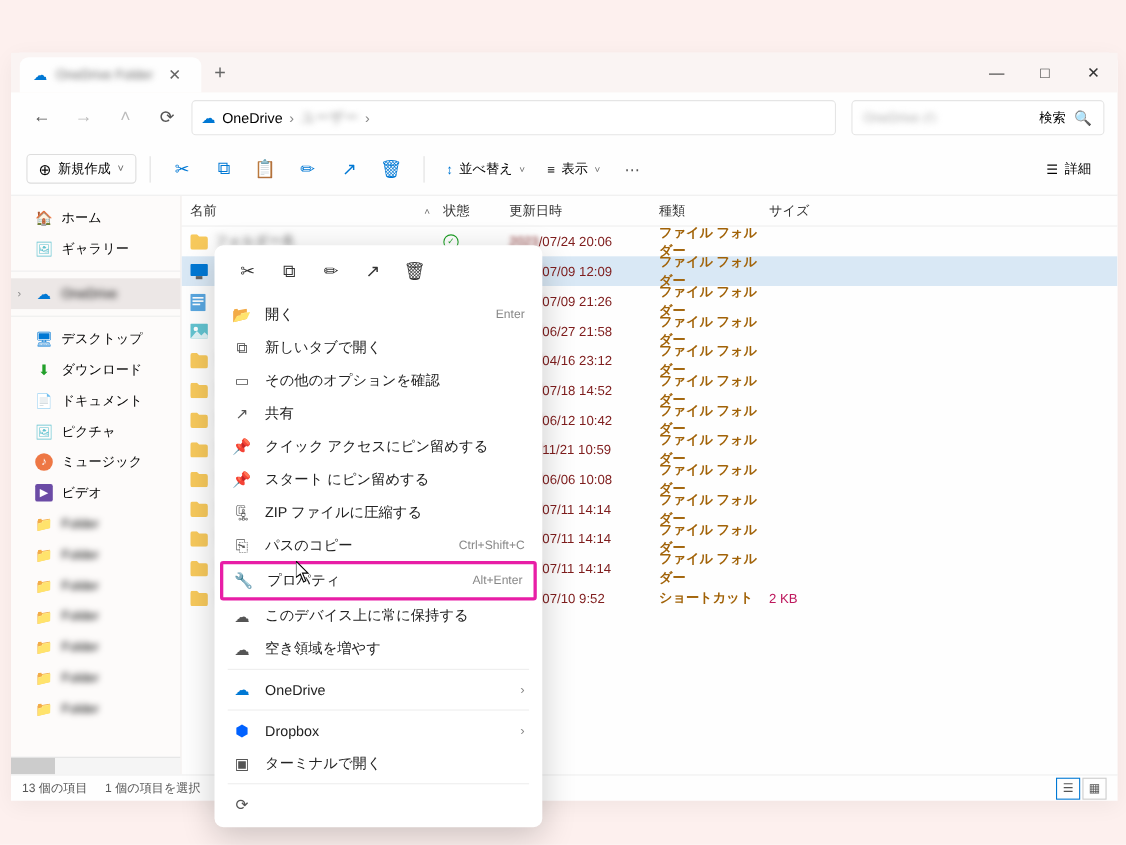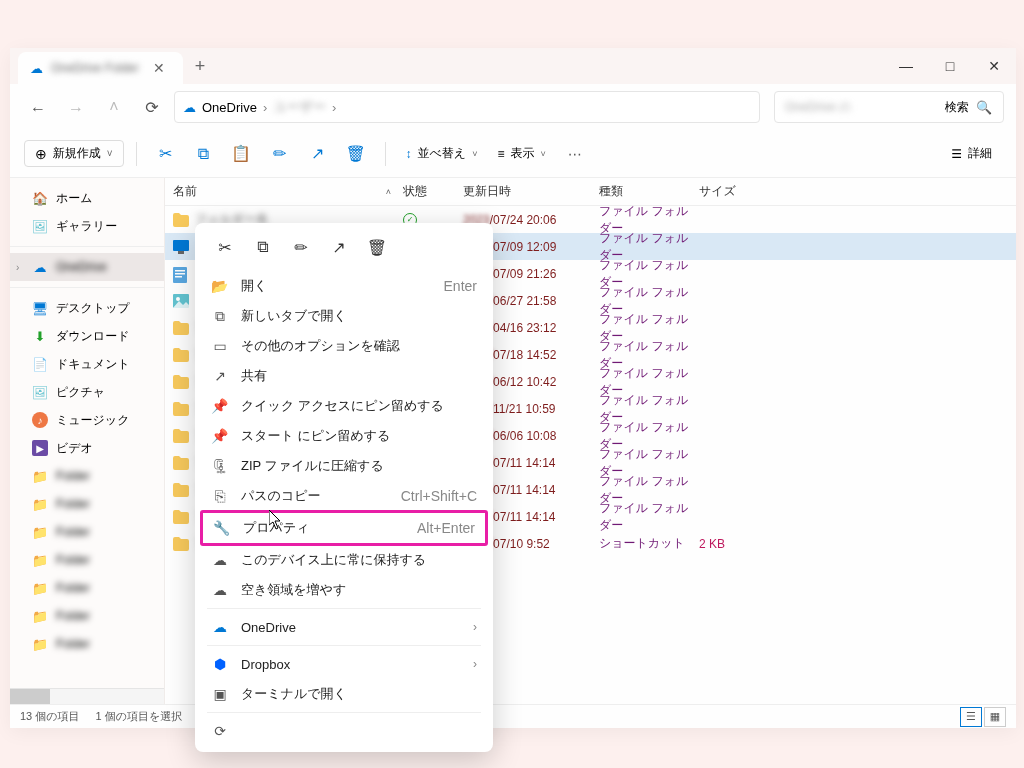--- a/index.html
+++ b/index.html
@@ -69,21 +69,21 @@
 .col-type { width: 100px; }
 .col-size { width: 60px; }
 .sort-arrow { font-size: 9px; color: #666; margin-left: auto; margin-right: 12px; }
 
 .rows { flex: 1; overflow: hidden; position: relative; }
 .row { display: flex; align-items: center; height: 27px; font-size: 12px; padding-left: 8px; }
 .row.selected { background: #d9e8f5; }
 .cell-name { width: 230px; display: flex; align-items: center; gap: 6px; }
 .cell-status { width: 60px; display: flex; align-items: center; }
 .cell-date { width: 136px; color: #7f1d1d; }
-.cell-type { width: 100px; color: #701a75; }
+.cell-type { width: 100px; color: #a16207; font-weight: bold; }
 .cell-size { width: 60px; color: #be185d; }
 .folder-icon { width: 16px; height: 14px; display: inline-block; }
 .row-name-blur { filter: blur(3px); color: #555; }
 .row-name-visible { color: #333; }
 .status-dot { width: 14px; height: 14px; border-radius: 50%; border: 1.5px solid #22a02a; display: inline-flex; align-items: center; justify-content: center; font-size: 8px; color: #22a02a; }
 .half-date .part-blur { filter: blur(2px); }
 
 
 .ctx-menu {
   position: absolute;
@@ -94,21 +94,21 @@
   box-shadow: 0 8px 30px rgba(0,0,0,0.2);
   padding: 6px;
   z-index: 50;
   font-size: 13px;
 }
 .ctx-icon-row { display: flex; gap: 2px; padding: 2px 6px 8px; }
 .ctx-icon-btn { width: 36px; height: 32px; display: flex; align-items: center; justify-content: center; color: #333; font-size: 16px; cursor: pointer; border-radius: 4px; }
 .ctx-item { display: flex; align-items: center; height: 30px; padding: 0 10px; gap: 12px; cursor: pointer; border-radius: 4px; }
 .ctx-icon { width: 18px; text-align: center; color: #555; font-size: 14px; }
 .ctx-label { flex: 1; color: #222; }
-.ctx-shortcut { color: #888; font-size: 14px; }
+.ctx-shortcut { color: #888; font-size: 11px; }
 .ctx-sub { color: #888; font-size: 12px; }
 .ctx-highlight { border: 3px solid #e81ea6; border-radius: 3px; margin: -1px; }
 .ctx-divider { height: 1px; background: #eee; margin: 3px 6px; }
 .cursor { position: absolute; left: 269px; top: 510px; z-index: 100; font-size: 16px; color: #000; }
 
 
 .statusbar { height: 24px; border-top: 1px solid #eee; display: flex; align-items: center; padding: 0 10px; font-size: 11px; color: #555; gap: 16px; }
 .view-btns { margin-left: auto; display: flex; gap: 2px; }
 .view-btn { width: 22px; height: 20px; border: 1px solid #ccc; display: flex; align-items: center; justify-content: center; font-size: 11px; cursor: pointer; }
 .view-btn.active { border-color: #0078d4; }

